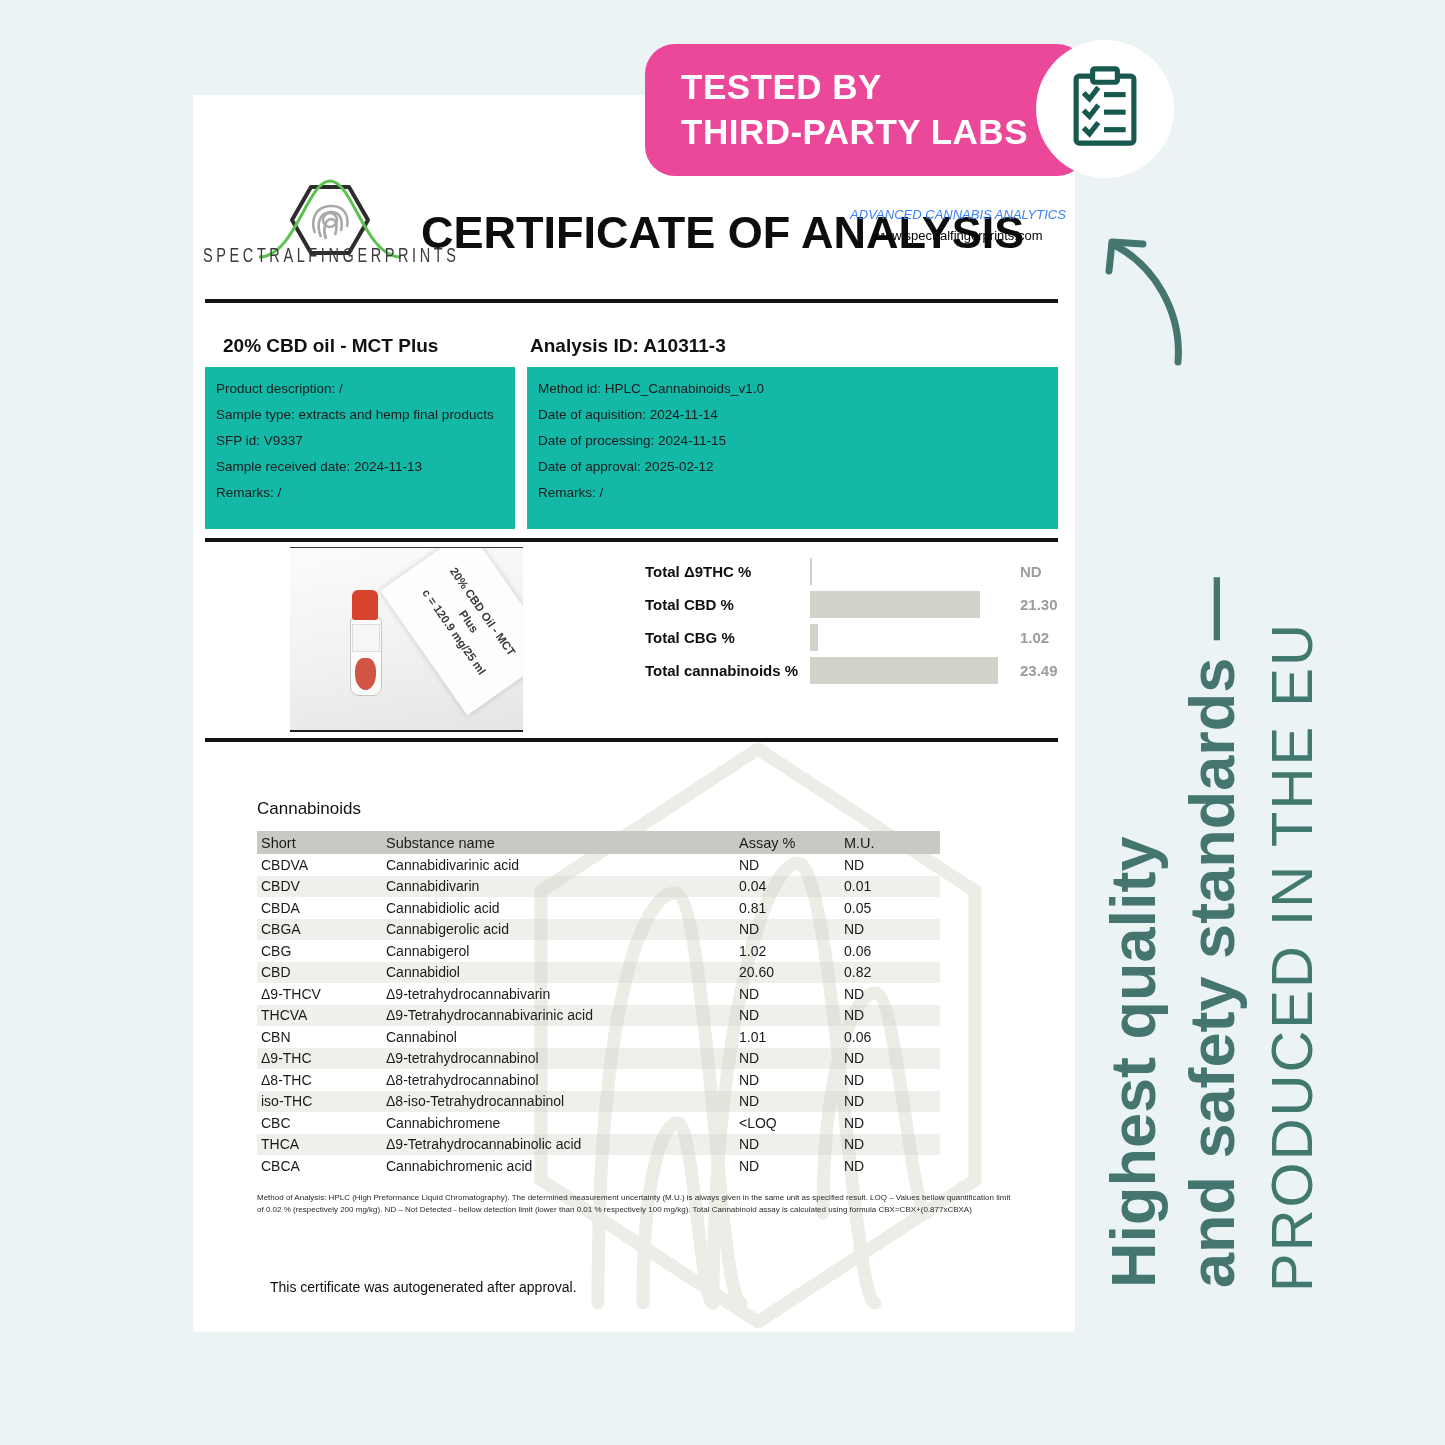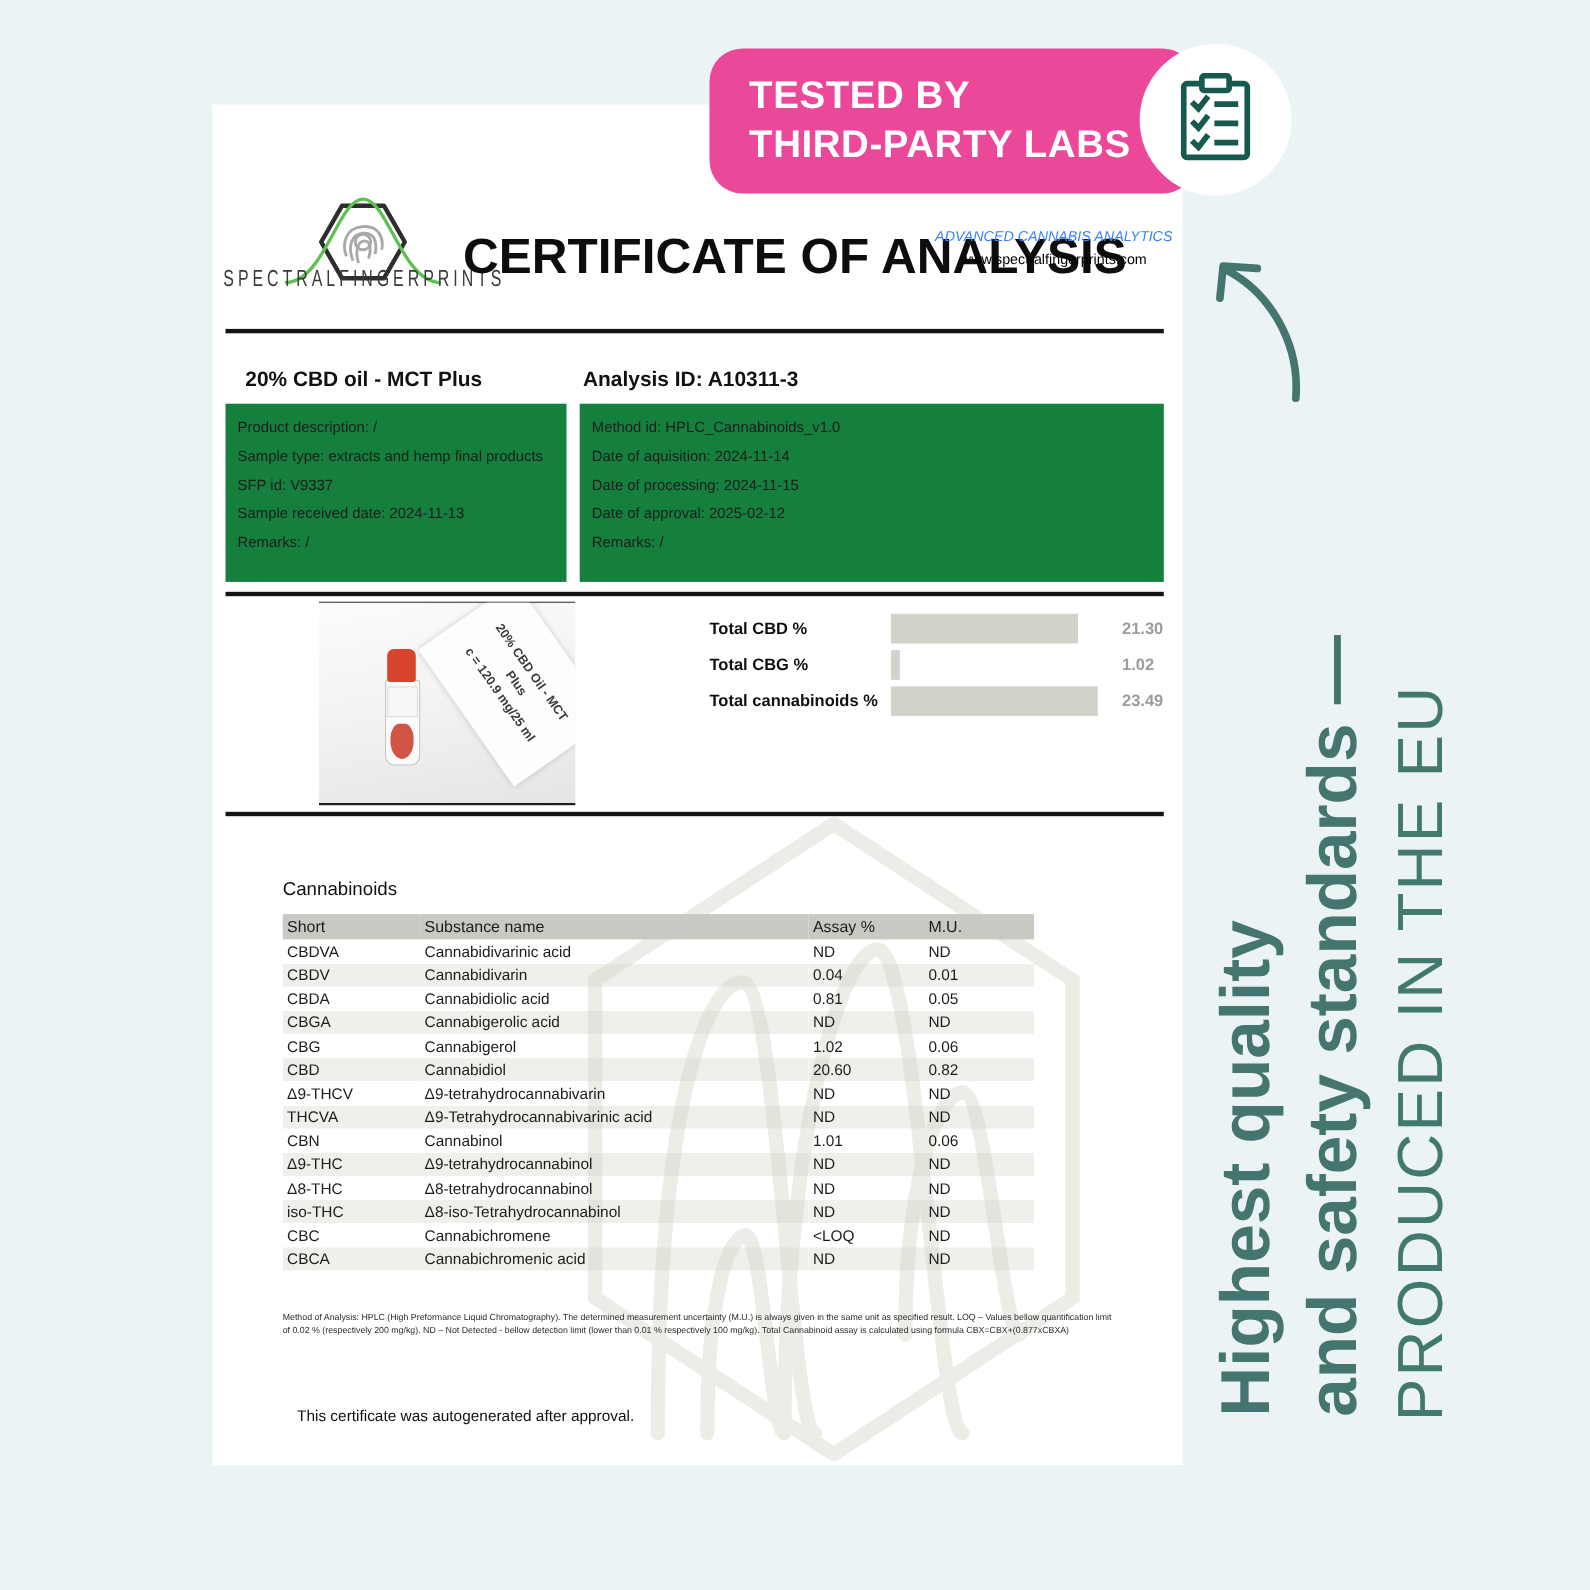--- a/index.html
+++ b/index.html
@@ -38,21 +38,21 @@
   .coa-title{left:228px;top:112px;font-size:45px;font-weight:bold;color:#0d0d0d;white-space:nowrap;text-align:right;}
   .tagline{left:655px;top:112px;width:220px;text-align:center;font-style:italic;font-size:13px;color:#3b82f6;white-space:nowrap;}
   .website{left:655px;top:133px;width:220px;text-align:center;font-size:13px;color:#000000;}
 
   .rule{background:#141414;height:4px;left:12px;width:853px;}
   .rule1{top:204px;} .rule2{top:443px;} .rule3{top:643px;}
 
   .product-title{left:30px;top:240px;font-size:19px;font-weight:bold;}
   .analysis-id{left:337px;top:240px;font-size:19px;font-weight:bold;}
 
-  .info-box{top:272px;height:162px;background:#15803d;padding:9px 11px;box-sizing:border-box;}
+  .info-box{top:272px;height:162px;background:#14b8a6;padding:9px 11px;box-sizing:border-box;}
   .info-left{left:12px;width:310px;}
   .info-right{left:334px;width:531px;}
   .info-box div{font-size:13.5px;line-height:26px;color:#1c1c1c;white-space:nowrap;}
 
   
   .photo{
     left:97px;top:452px;width:233px;height:182px;overflow:hidden;
     background:linear-gradient(170deg,#fcfcfc 0%,#f1f1ef 55%,#e5e5e3 100%);
     border-top:1px solid #3a3a3a;border-bottom:2px solid #1d1d1d;
   }
@@ -186,20 +186,27 @@
       <div>Plus</div>
       <div>c = 120.9 mg/25 ml</div>
     </div>
     <div class="abs vial-body"></div>
     <div class="abs vial-band"></div>
     <div class="abs vial-liquid"></div>
     <div class="abs vial-cap"></div>
   </div>
 
   <div class="abs chart">
+      <div class="chart-row">
+        <div class="chart-label">Total Δ9THC %</div>
+        <div class="chart-barwrap">
+          <div class="chart-bar" style="width: 2px; background: rgb(210, 210, 202);"></div>
+        </div>
+        <div class="chart-value">ND</div>
+      </div>
       <div class="chart-row">
         <div class="chart-label">Total CBD %</div>
         <div class="chart-barwrap">
           <div class="chart-bar" style="width: 170.4px; background: rgb(210, 210, 202);"></div>
         </div>
         <div class="chart-value">21.30</div>
       </div>
       <div class="chart-row">
         <div class="chart-label">Total CBG %</div>
         <div class="chart-barwrap">
@@ -308,20 +315,26 @@
             <td>ND</td>
             <td>ND</td>
           </tr>
           <tr>
             <td>CBC</td>
             <td>Cannabichromene</td>
             <td>&lt;LOQ</td>
             <td>ND</td>
           </tr>
           <tr>
+            <td>THCA</td>
+            <td>Δ9-Tetrahydrocannabinolic acid</td>
+            <td>ND</td>
+            <td>ND</td>
+          </tr>
+          <tr>
             <td>CBCA</td>
             <td>Cannabichromenic acid</td>
             <td>ND</td>
             <td>ND</td>
           </tr>
         </tbody>
     </table>
   </div>
 
   <div class="abs footnote">Method of Analysis: HPLC (High Preformance Liquid Chromatography). The determined measurement uncertainty (M.U.) is always given in the same unit as specified result. LOQ – Values bellow quantification limit of 0.02 % (respectively 200 mg/kg). ND – Not Detected - bellow detection limit (lower than 0.01 % respectively 100 mg/kg). Total Cannabinoid assay is calculated using formula CBX=CBX+(0.877xCBXA)</div>

